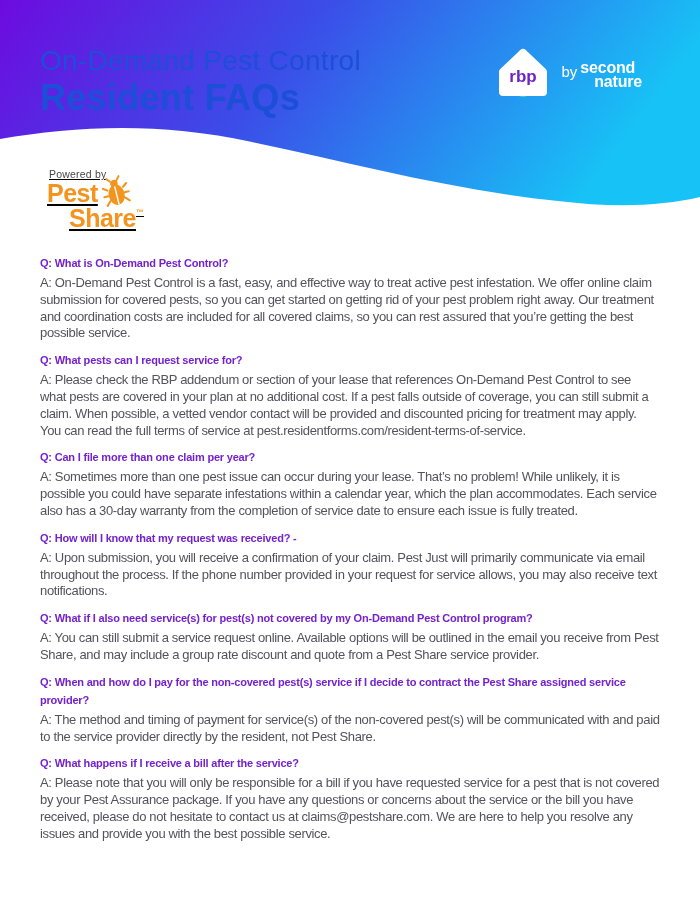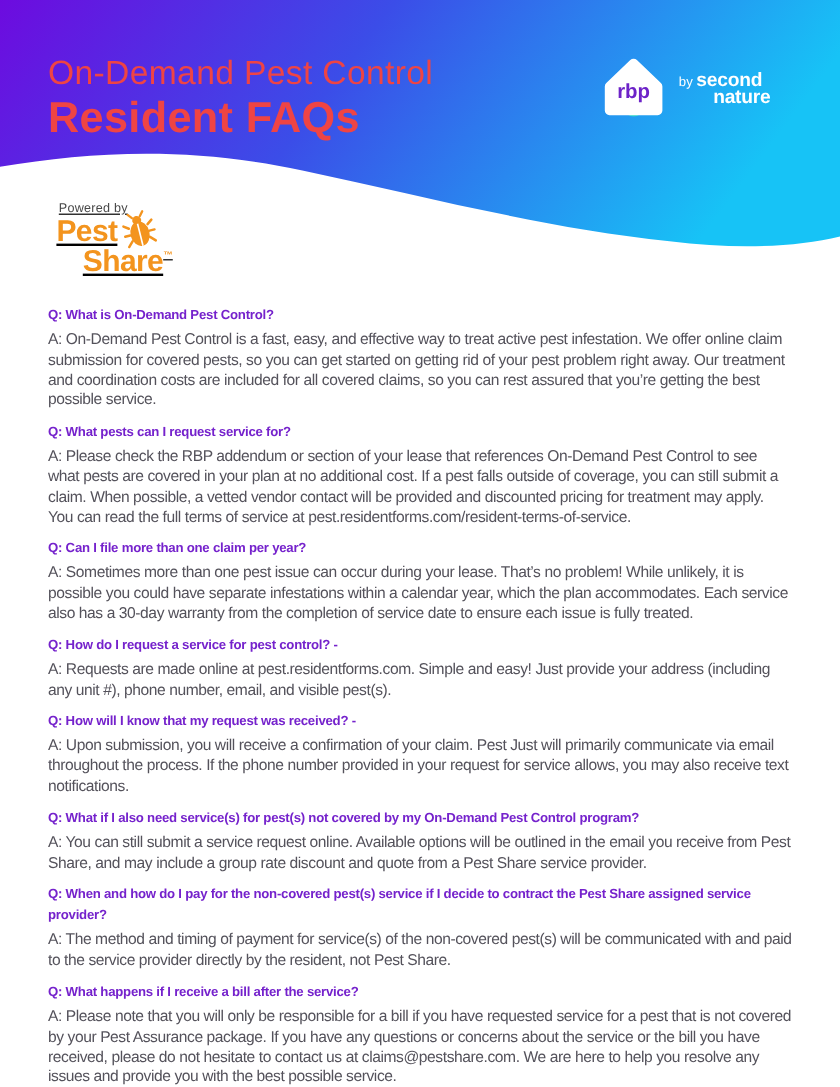--- a/index.html
+++ b/index.html
@@ -6,28 +6,28 @@
   html,body { background:#ffffff; }
   body {
     width:700px; height:906px; overflow:hidden; position:relative;
     font-family:"Liberation Sans", sans-serif;
   }
 
   
   .header { position:relative; width:700px; height:240px; }
   .header-wave { position:absolute; top:0; left:0; display:block; }
 
-  .title-block { position:absolute; left:40px; top:42px; color:#ef4444; }
+  .title-block { position:absolute; left:40px; top:42px; color:#1d4ed8; }
   .title { font-size:28px; line-height:38px; font-weight:400; letter-spacing:.3px; }
   .subtitle { font-size:36px; line-height:36px; font-weight:700; letter-spacing:.3px; }
 
   .brand-cluster { position:absolute; right:58px; top:46px; display:flex; align-items:flex-start; }
   .rbp-logo { display:block; }
   .sn-block { margin:15px 0 0 9px; color:#ffffff; display:flex; align-items:flex-start; }
-  .sn-by { font-size:11px; font-weight:400; margin-top:2px; }
+  .sn-by { font-size:15px; font-weight:400; margin-top:2px; }
   .sn-words { margin-left:3px; font-weight:700; font-size:16px; line-height:14px; letter-spacing:-0.2px; }
   .sn-line2 { margin-left:14px; }
 
   
   .pestshare { position:absolute; left:47px; top:168px;text-decoration:underline; }
   .powered-by { font-size:10.5px; color:#474747; margin:0 0 1px 2px; letter-spacing:.2px; }
   .ps-row { display:flex; align-items:flex-start; }
   .ps-word { color:#F3941E; font-weight:700; font-size:25px; line-height:24px; letter-spacing:-0.5px; }
   .ps-bug { margin:-5px 0 0 4px; transform:rotate(-14deg); }
   .ps-line2 { margin-left:22px; margin-top:-2px; display:flex; align-items:flex-start; }
@@ -108,24 +108,20 @@
   <div class="qa">
     <div class="q">Q: What pests can I request service for?</div>
     <p class="a">A: Please check the RBP addendum or section of your lease that references On-Demand Pest Control to see what pests are covered in your plan at no additional cost. If a pest falls outside of coverage, you can still submit a claim. When possible, a vetted vendor contact will be provided and discounted pricing for treatment may apply. You can read the full terms of service at pest.residentforms.com/resident-terms-of-service.</p>
   </div>
 
   <div class="qa">
     <div class="q">Q: Can I file more than one claim per year?</div>
     <p class="a">A: Sometimes more than one pest issue can occur during your lease. That’s no problem! While unlikely, it is possible you could have separate infestations within a calendar year, which the plan accommodates. Each service also has a 30-day warranty from the completion of service date to ensure each issue is fully treated.</p>
   </div>
 
-  <div class="qa">
-    <div class="q">Q: How do I request a service for pest control? -</div>
-    <p class="a">A: Requests are made online at pest.residentforms.com. Simple and easy! Just provide your address (including any unit #), phone number, email, and visible pest(s).</p>
-  </div>
 
   <div class="qa">
     <div class="q">Q: How will I know that my request was received? -</div>
     <p class="a">A: Upon submission, you will receive a confirmation of your claim. Pest Just will primarily communicate via email throughout the process. If the phone number provided in your request for service allows, you may also receive text notifications.</p>
   </div>
 
   <div class="qa">
     <div class="q">Q: What if I also need service(s) for pest(s) not covered by my On-Demand Pest Control program?</div>
     <p class="a">A: You can still submit a service request online. Available options will be outlined in the email you receive from Pest Share, and may include a group rate discount and quote from a Pest Share service provider.</p>
   </div>

